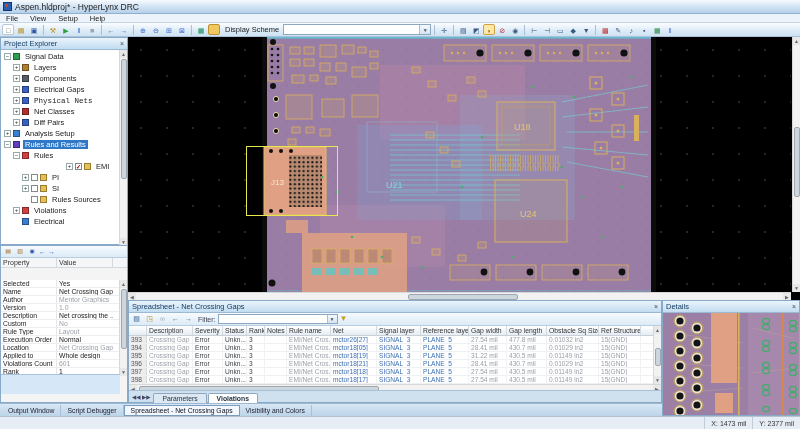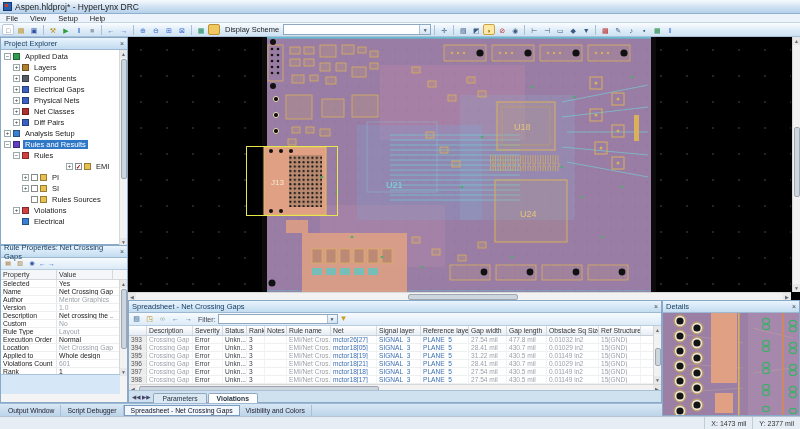--- a/index.html
+++ b/index.html
@@ -431,38 +431,38 @@
 
   <div class="panel" id="project-explorer" data-name="project-explorer-panel">
     <div class="panel-header" data-name="project-explorer-header">
       <span data-name="project-explorer-title">Project Explorer</span>
       <span class="close" data-name="close-icon">×</span>
     </div>
     <div id="tree" data-name="project-tree">
         <div class="tree-row" data-name="tree-item-project-data" style="padding-left: 3px;">
           <span class="tree-exp" data-name="minus-expander-icon">−</span>
           <span class="tree-ico" data-name="project-data-icon" style="background: rgb(47, 158, 79);"></span>
-          <span class="tree-label" data-name="tree-item-label">Applied Data</span>
+          <span class="tree-label" data-name="tree-item-label">Signal Data</span>
         </div>
         <div class="tree-row" data-name="tree-item-layers" style="padding-left: 12px;">
           <span class="tree-exp" data-name="plus-expander-icon">+</span>
           <span class="tree-ico" data-name="layers-icon" style="background: rgb(176, 128, 48);"></span>
           <span class="tree-label" data-name="tree-item-label">Layers</span>
         </div>
         <div class="tree-row" data-name="tree-item-components" style="padding-left: 12px;">
           <span class="tree-exp" data-name="plus-expander-icon">+</span>
           <span class="tree-ico" data-name="components-icon" style="background: rgb(85, 94, 102);"></span>
           <span class="tree-label" data-name="tree-item-label">Components</span>
         </div>
         <div class="tree-row" data-name="tree-item-electrical-nets" style="padding-left: 12px;">
           <span class="tree-exp" data-name="plus-expander-icon">+</span>
           <span class="tree-ico" data-name="electrical-nets-icon" style="background: rgb(58, 96, 192);"></span>
           <span class="tree-label" data-name="tree-item-label">Electrical Gaps</span>
         </div>
-        <div class="tree-row" data-name="tree-item-physical-nets" style="padding-left: 12px;">
+        <div class="tree-row" data-name="tree-item-physical-nets" style="padding-left: 12px; font-family: Liberation Mono, monospace;">
           <span class="tree-exp" data-name="plus-expander-icon">+</span>
           <span class="tree-ico" data-name="physical-nets-icon" style="background: rgb(58, 96, 192);"></span>
           <span class="tree-label" data-name="tree-item-label">Physical Nets</span>
         </div>
         <div class="tree-row" data-name="tree-item-net-classes" style="padding-left: 12px;">
           <span class="tree-exp" data-name="plus-expander-icon">+</span>
           <span class="tree-ico" data-name="net-classes-icon" style="background: rgb(176, 48, 48);"></span>
           <span class="tree-label" data-name="tree-item-label">Net Classes</span>
         </div>
         <div class="tree-row" data-name="tree-item-diff-pairs" style="padding-left: 12px;">
@@ -521,24 +521,20 @@
         </div>
       </div>
     <div class="vscroll" style="top:12px;height:196px;" data-name="tree-vscrollbar">
       <div class="a" data-name="scroll-up-arrow">▲</div>
       <div class="thumb" style="top:9px;height:120px;" data-name="scroll-thumb"></div>
       <div class="a" style="position:absolute;bottom:0;width:100%;" data-name="scroll-down-arrow">▼</div>
     </div>
   </div>
 
   <div class="panel" id="rule-properties" data-name="rule-properties-panel">
-    <div class="panel-header" data-name="rule-properties-header">
-      <span data-name="rule-properties-title">Rule Properties: Net Crossing Gaps</span>
-      <span class="close" data-name="close-icon">×</span>
-    </div>
     <div class="mini-toolbar" data-name="rule-properties-toolbar">
       <span class="mi" data-name="categorize-icon">▤</span>
       <span class="mi" data-name="alphabetical-icon">▥</span>
       <span class="mi" style="color:#2a4fa0;" data-name="property-pages-icon">◉</span>
       <span class="nav" data-name="back-icon">←</span>
       <span class="nav" data-name="forward-icon">→</span>
     </div>
     <div class="prop-colhdr" data-name="property-grid-header">
       <div style="width:56px;" data-name="property-column-header">Property</div>
       <div style="width:56px;" data-name="value-column-header">Value</div>

